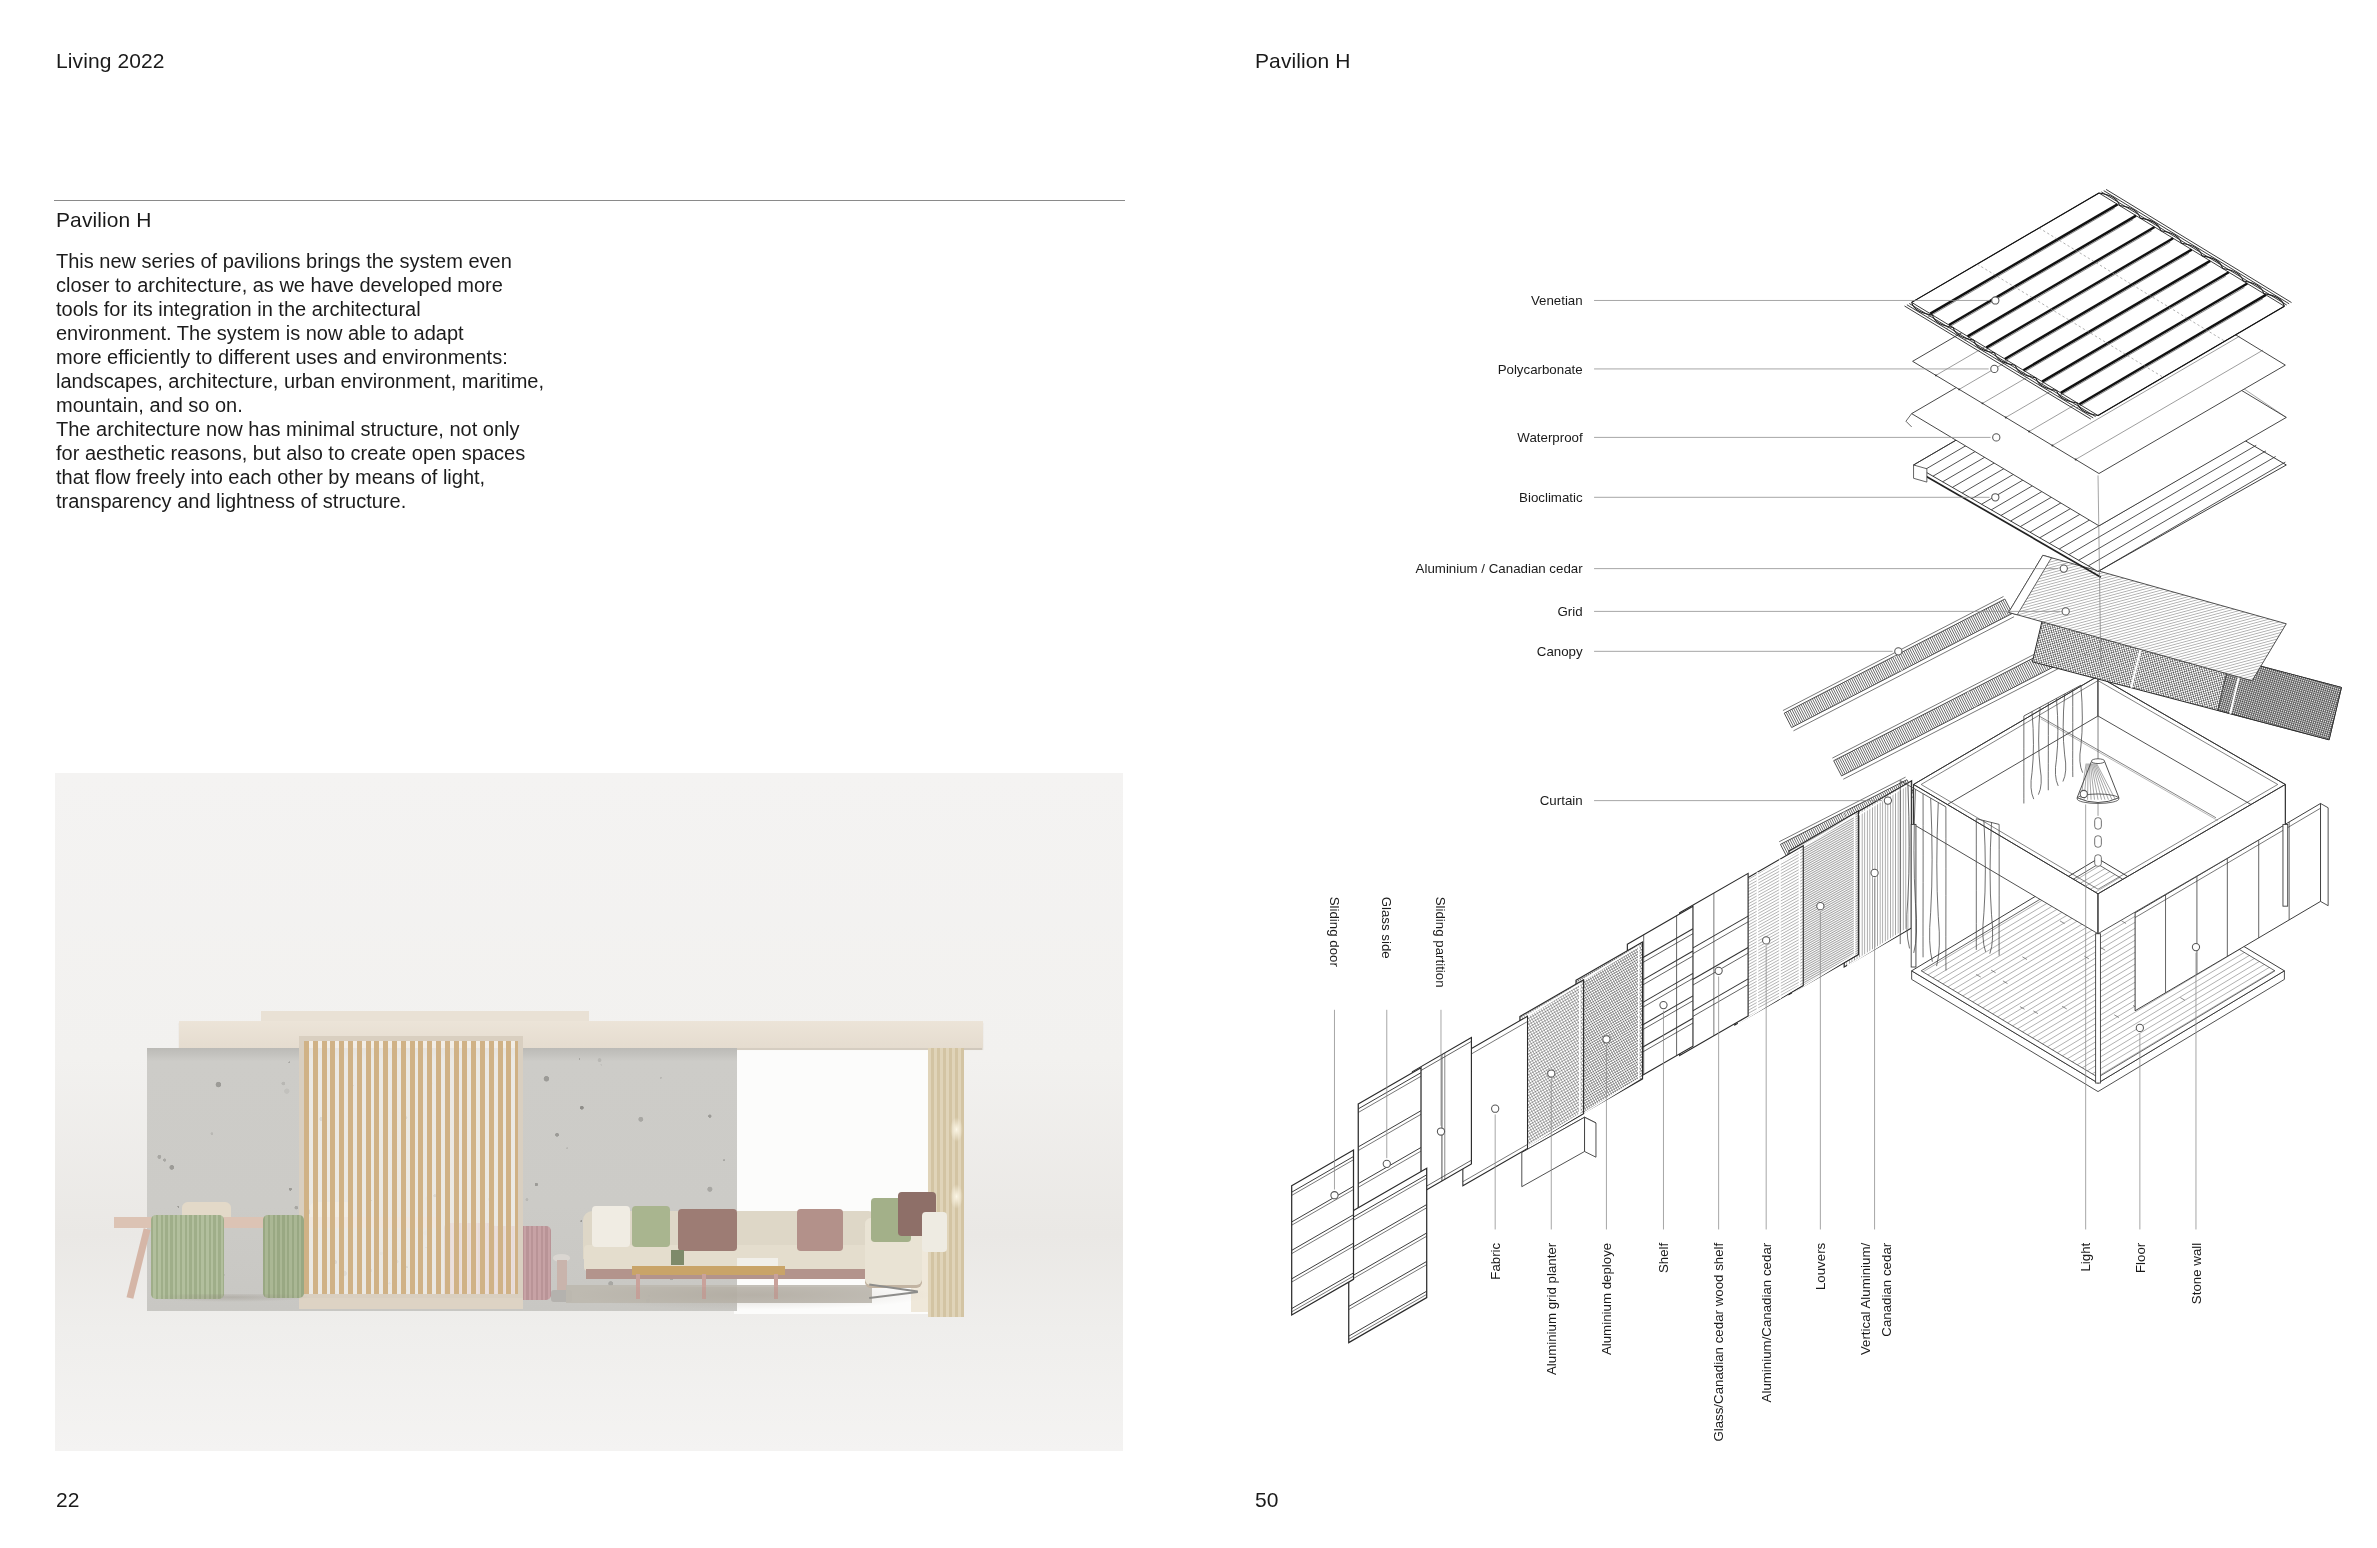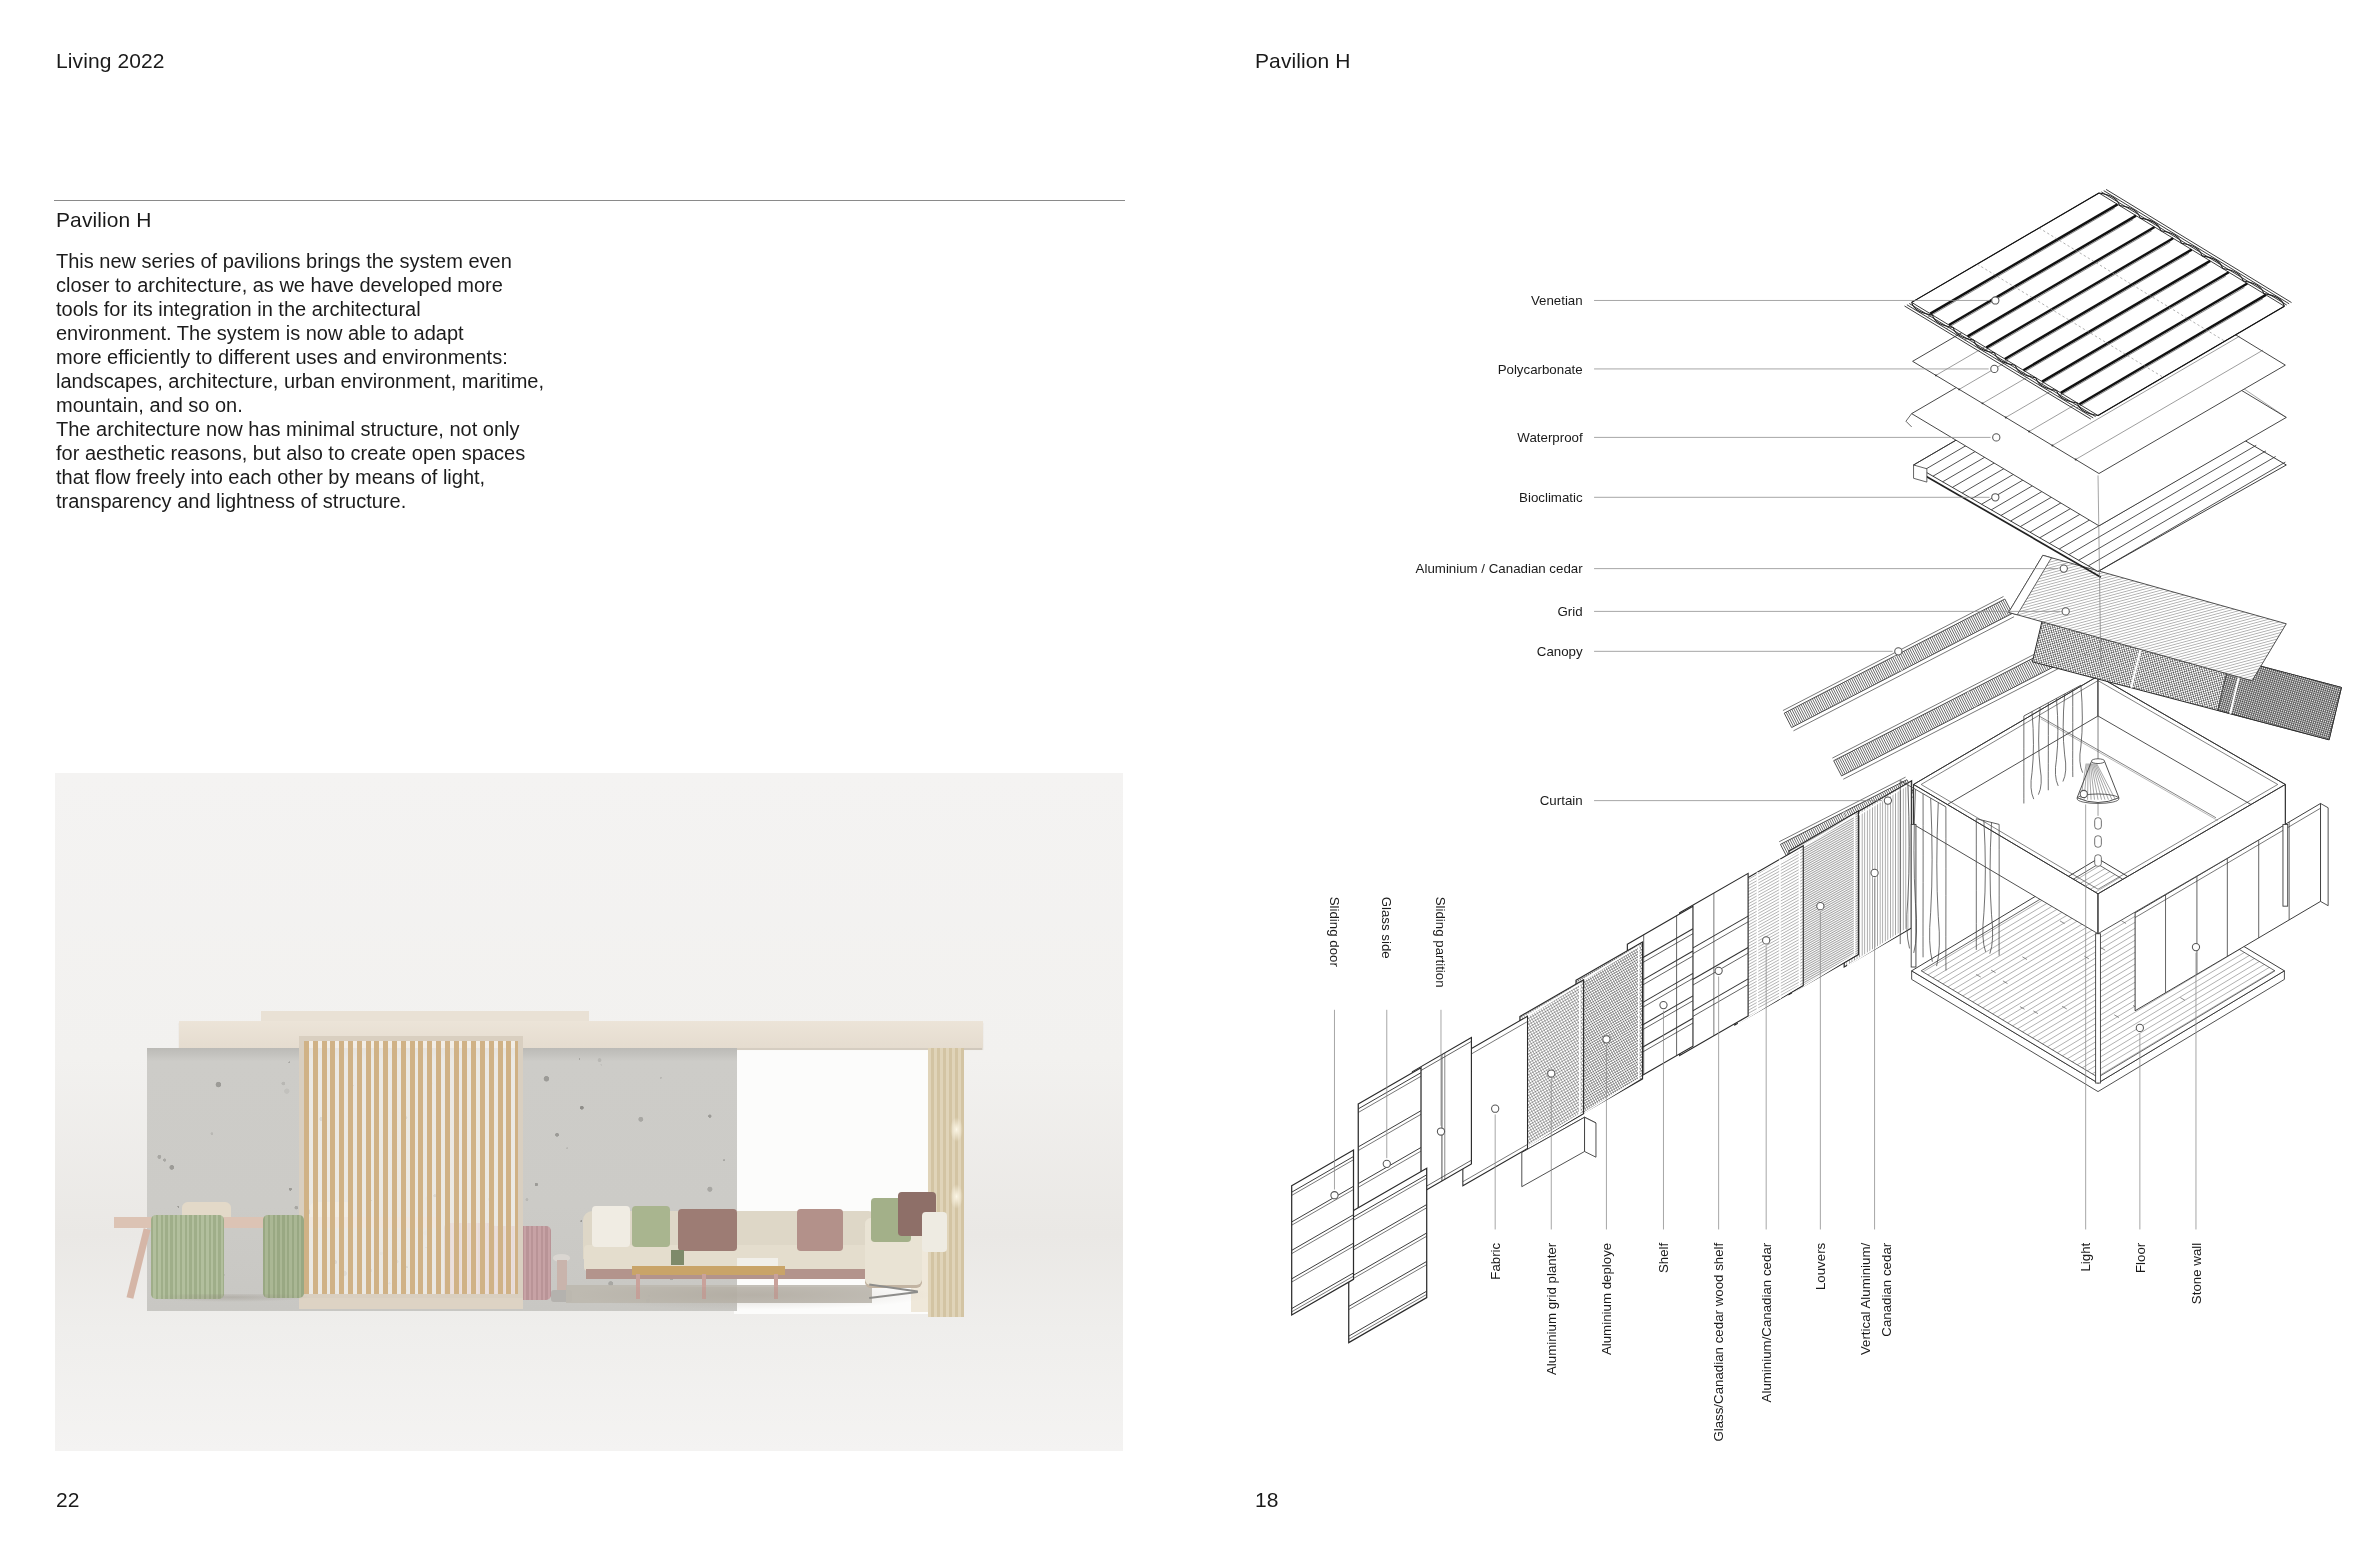--- a/index.html
+++ b/index.html
@@ -62,21 +62,21 @@
       <div style="position:absolute;left:647px;top:501px;width:3.8px;height:25px;background:#c9a29b"></div>
       <div style="position:absolute;left:616px;top:477px;width:13.3px;height:15px;background:#7e8a6a"></div>
       <div style="position:absolute;left:682px;top:485px;width:41px;height:7.6px;background:#f1efe9"></div>
       <div style="position:absolute;left:518px;top:514px;width:361px;height:23px;background:radial-gradient(ellipse at 50% 35%,rgba(150,140,128,0.28),rgba(0,0,0,0) 70%)"></div>
     </div>
 
 <div class="h" style="left:56px;top:1488px">22</div>
 
 <div class="h" style="left:1255px;top:49px">Pavilion H</div>
 
-<div class="h" style="left:1255px;top:1488px">18</div>
+<div class="h" style="left:1255px;top:1488px">50</div>
 
 <svg width="2378" height="1548" viewBox="0 0 2500 1628" style="position:absolute;left:0;top:0">
       <defs>
 <pattern id="mesh1" width="2.7" height="2.7" patternUnits="userSpaceOnUse" patternTransform="rotate(-30)">
  <rect width="2.7" height="2.7" fill="#fff"></rect>
           <path d="M0 0H2.7M0 0V2.7" stroke="#3a3a3a" stroke-width="0.75"></path>
         </pattern>
 <pattern id="mesh2" width="2.45" height="2.45" patternUnits="userSpaceOnUse" patternTransform="rotate(-30)">
  <rect width="2.45" height="2.45" fill="#fff"></rect>
           <path d="M0 0H2.45M0 0V2.45" stroke="#333" stroke-width="0.8"></path>

